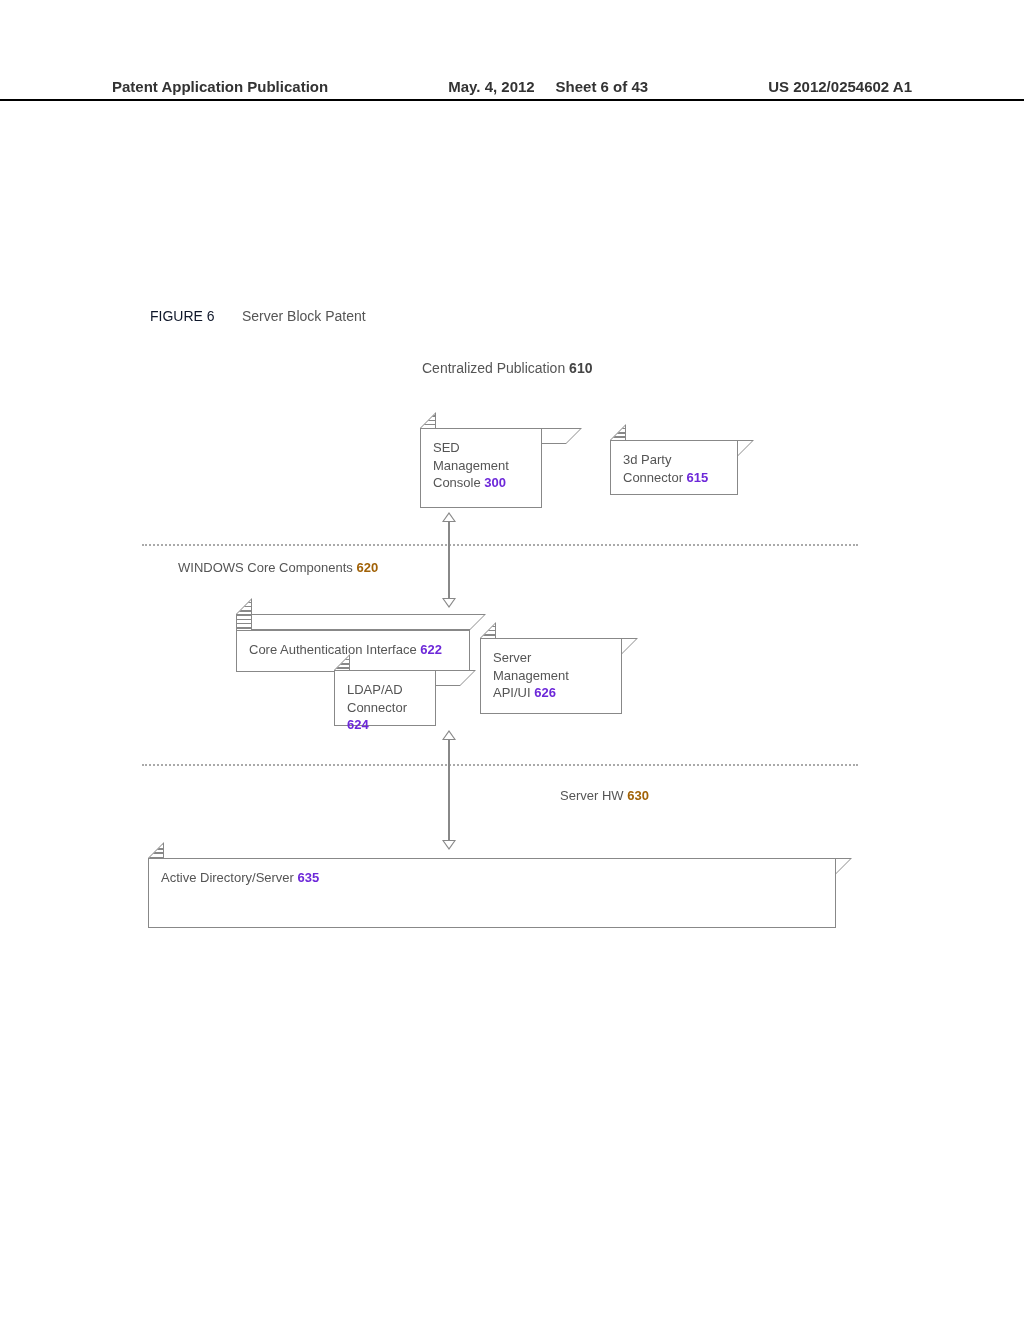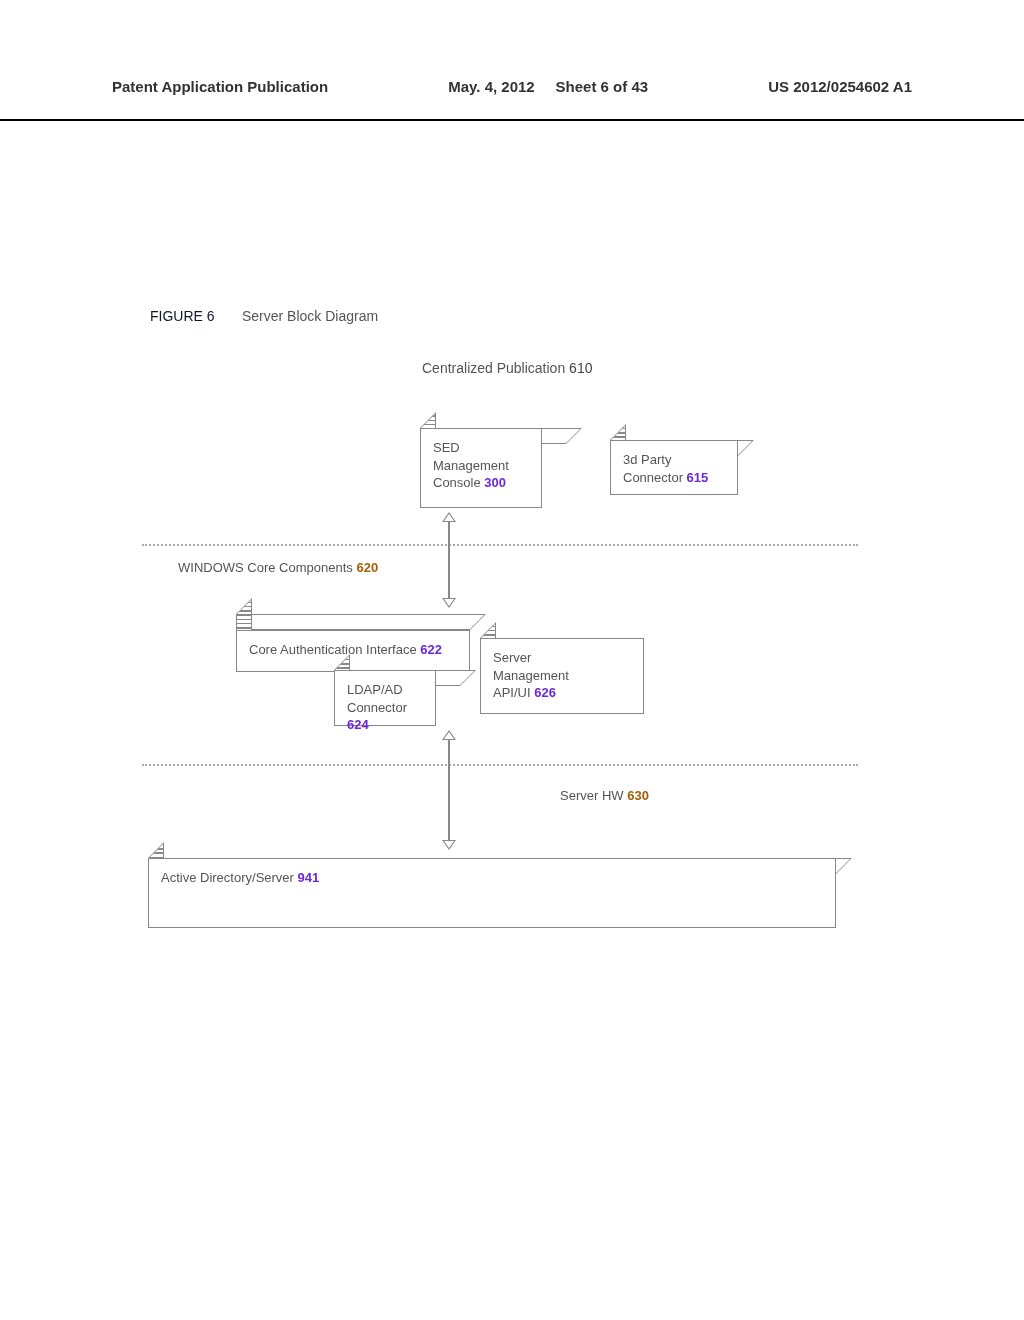--- a/index.html
+++ b/index.html
@@ -9,21 +9,21 @@
     width: 1024px;
     height: 1320px;
     position: relative;
     color: #333;
   }
   .header {
     position: absolute;
     top: 78px;
     left: 0;
     right: 0;
-    padding: 0 112px 24px 112px;
+    padding: 0 112px 4px 112px;
     border-bottom: 2px solid #000;
     display: flex;
     justify-content: space-between;
     align-items: baseline;
     font-size: 15px;
   }
   .header .left { font-weight: bold; }
   .header .mid { font-weight: bold; }
   .header .right { font-weight: bold; }
 
@@ -41,21 +41,21 @@
     font-size: 14px;
     color: #555;
   }
   .section-title {
     position: absolute;
     top: 360px;
     left: 422px;
     font-size: 14px;
     color: #555;
   }
-  .section-title .refnum { font-weight: normal; color: #444; }
+  .section-title .refnum { font-weight: bold; color: #444; }
 
   
   .box3d {
     position: absolute;
   }
   .box3d .top {
     position: absolute;
     left: 0; top: 0;
     height: 16px;
     transform: skewX(-45deg);
@@ -151,21 +151,21 @@
   <span class="left">Patent Application Publication</span>
   <span class="mid">
     <span>May. 4, 2012</span>
     &nbsp;&nbsp;&nbsp;
     <span>Sheet 6 of 43</span>
   </span>
   <span class="right">US 2012/0254602 A1</span>
 </div>
 
 <div class="figure-label">FIGURE 6</div>
-<div class="figure-title">Server Block Diagram</div>
+<div class="figure-title">Server Block Patent</div>
 <div class="section-title">
   <span>Centralized Publication</span>
   <span class="refnum">610</span>
 </div>
 
 <div class="box3d" style="left:420px; top:428px;">
   <div class="top" style="width:146px;"></div>
   <div class="side" style="height:80px;"></div>
   <div class="front" style="width:122px; height:80px;">
     <span>SED</span><br>
@@ -213,21 +213,21 @@
   <div class="front" style="width:102px; height:56px;">
     <span>LDAP/AD</span><br>
     <span>Connector</span>
     <span class="refnum">624</span>
   </div>
 </div>
 
 <div class="box3d" style="left:480px; top:638px;">
   <div class="top" style="width:142px;"></div>
   <div class="side" style="height:76px;"></div>
-  <div class="front" style="width:164px; height:76px;">
+  <div class="front" style="width:142px; height:76px;">
     <span>Server</span><br>
     <span>Management</span><br>
     <span>API/UI</span>
     <span class="refnum">626</span>
   </div>
 </div>
 
 <div class="divider" style="left:142px; top:764px; width:716px;"></div>
 
 <div class="layer-label" style="left:560px; top:788px;">
@@ -239,15 +239,15 @@
   <div class="head-up"></div>
   <div class="shaft"></div>
   <div class="head-down"></div>
 </div>
 
 <div class="box3d" style="left:148px; top:858px;">
   <div class="top" style="width:688px;"></div>
   <div class="side" style="height:70px;"></div>
   <div class="front" style="width:688px; height:70px;">
     <span>Active Directory/Server</span>
-    <span class="refnum">941</span>
+    <span class="refnum">635</span>
   </div>
 </div>
 
 </body></html>

